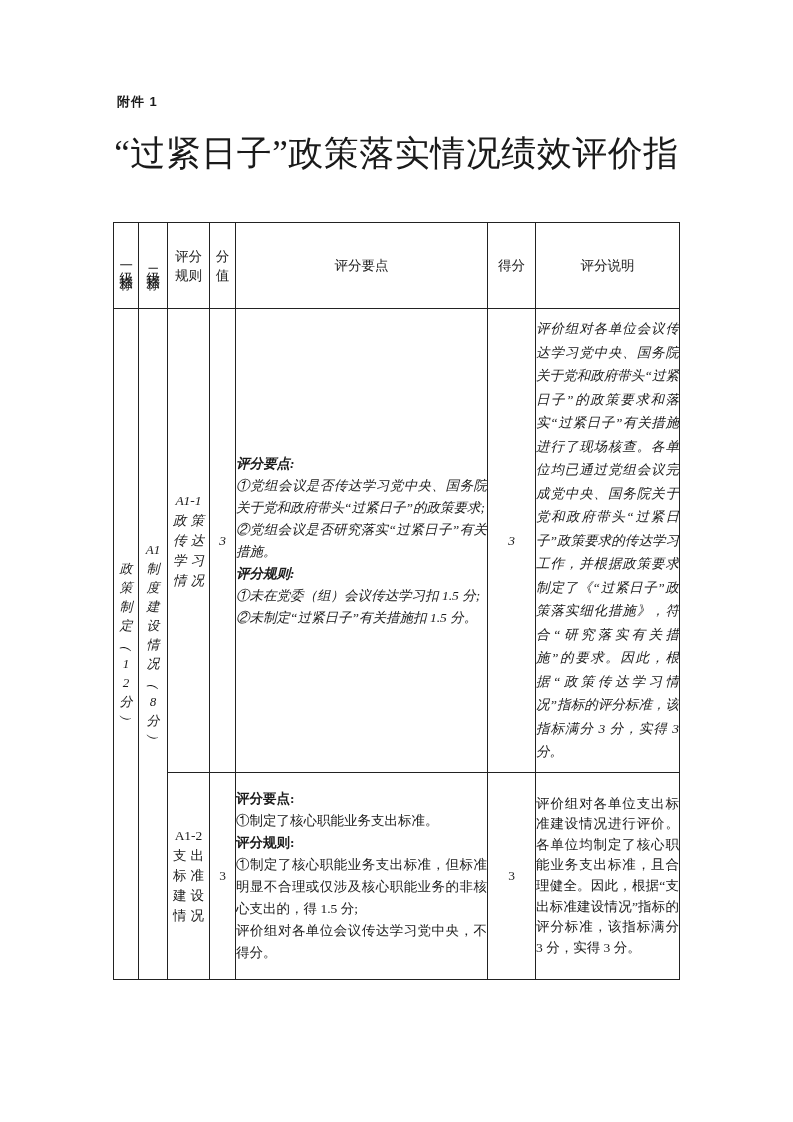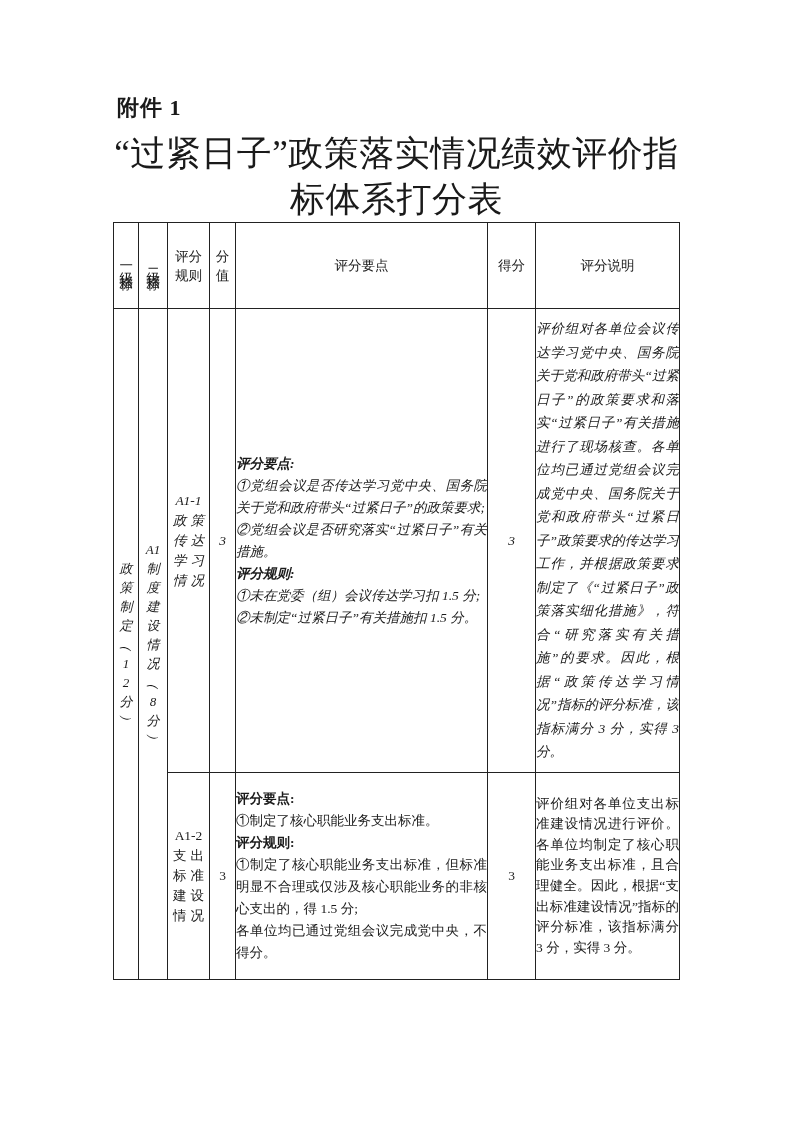--- a/index.html
+++ b/index.html
@@ -3,22 +3,22 @@
 <meta charset="utf-8">
 <style>
   html,body { margin:0; padding:0; background:#ffffff; }
   .page {
     position:relative; width:793px; height:1122px; background:#ffffff;
     color:#1a1a1a; font-family:"Liberation Serif","DejaVu Serif",serif;
     overflow:hidden;
   }
   .attachment {
     position:absolute; left:117px; top:93px;
-    font-family:Liberation Serif, serif;
-    font-weight:700; font-size:22px; letter-spacing:1px;
+    font-family:Liberation Sans, sans-serif;
+    font-weight:700; font-size:13px; letter-spacing:1px;
   }
   .doc-title {
     position:absolute; top:131px; left:0; width:793px; text-align:center;
     font-size:35px; line-height:46px; font-weight:400; letter-spacing:0.5px;
   }
   table.scoring-table {
     position:absolute; left:113px; top:222px; width:566px;
     border-collapse:collapse; table-layout:fixed;
   }
   .scoring-table th, .scoring-table td {
@@ -56,21 +56,20 @@
 </style>
 </head>
 <body>
 
 <div class="page">
 
   <div class="attachment">附件 1</div>
 
   <div class="doc-title">
     <div>“过紧日子”政策落实情况绩效评价指</div>
-    <div>标体系打分表</div>
   </div>
 
   <table class="scoring-table">
     <colgroup>
       <col style="width:25px">
         <col style="width:29px">
         <col style="width:42px">
       <col style="width:26px">
         <col style="width:252px">
         <col style="width:48px">
@@ -147,21 +146,21 @@
           <div class="pair">标准</div>
           <div class="pair">建设</div>
           <div class="pair">情况</div>
         </td>
         <td class="score-cell">3</td>
         <td class="points-cell">
           <div class="lbl">评分要点:</div>
           <div>①制定了核心职能业务支出标准。</div>
           <div class="lbl">评分规则:</div>
           <div>①制定了核心职能业务支出标准，但标准明显不合理或仅涉及核心职能业务的非核心支出的，得 1.5 分;</div>
-          <div>各单位均已通过党组会议完成党中央，不得分。</div>
+          <div>评价组对各单位会议传达学习党中央，不得分。</div>
         </td>
         <td class="score-cell">3</td>
         <td class="expl-cell tight">评价组对各单位支出标准建设情况进行评价。各单位均制定了核心职能业务支出标准，且合理健全。因此，根据“支出标准建设情况”指标的评分标准，该指标满分 3 分，实得 3 分。</td>
       </tr>
     </tbody>
   </table>
 
 </div>
 
 </body></html>

